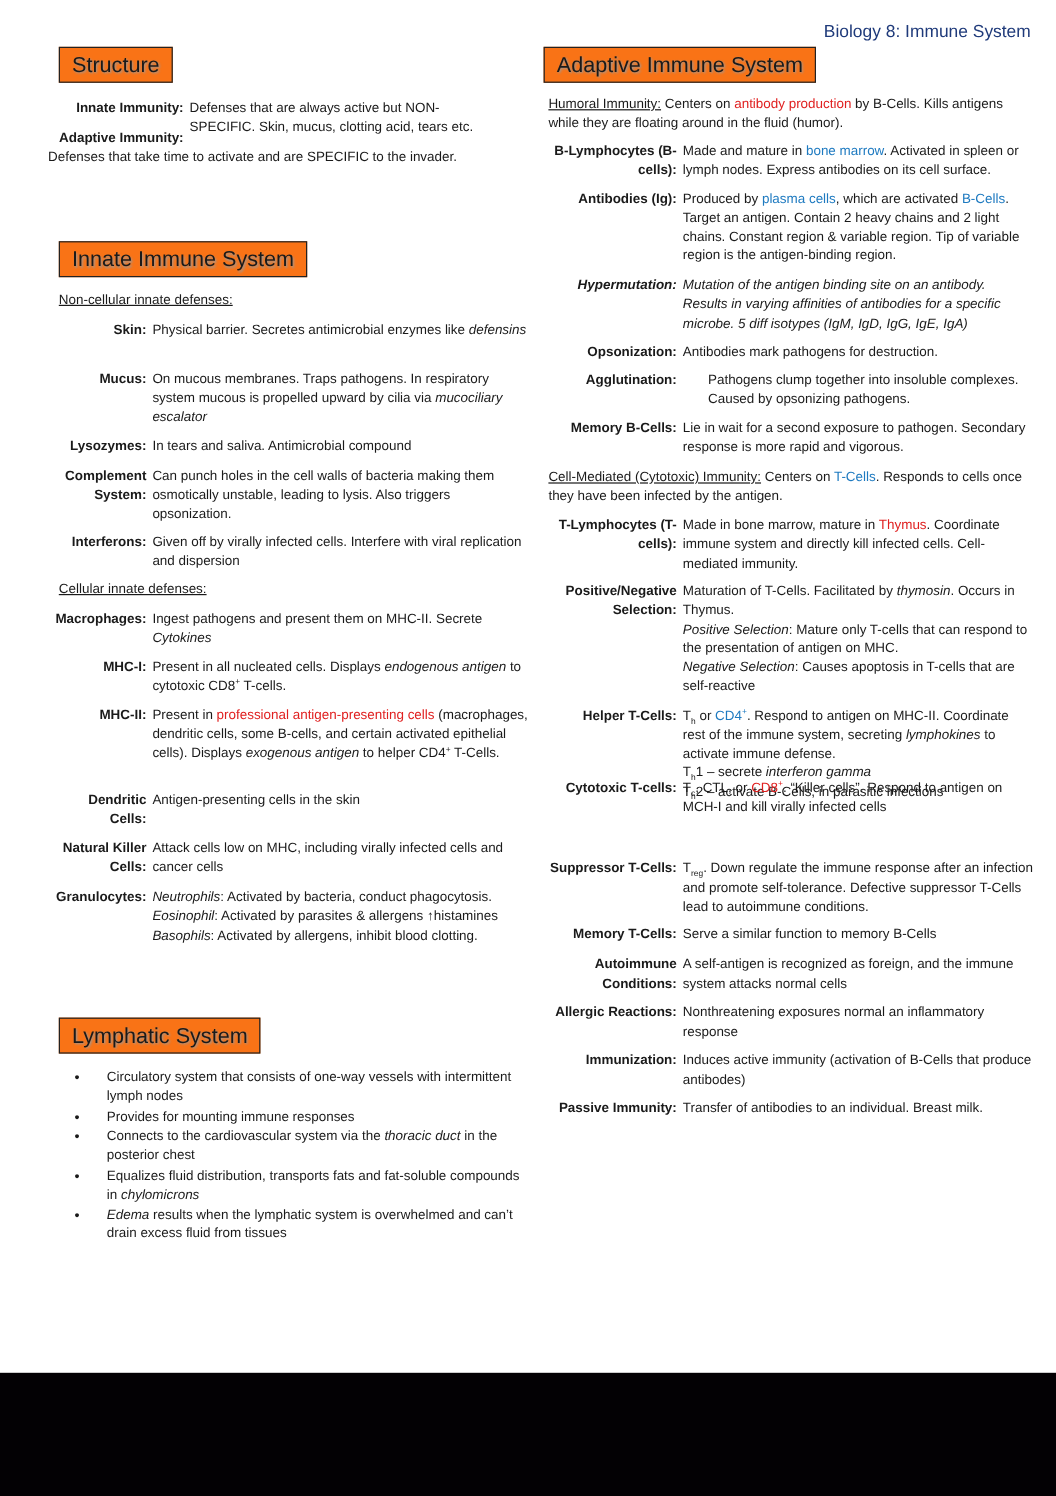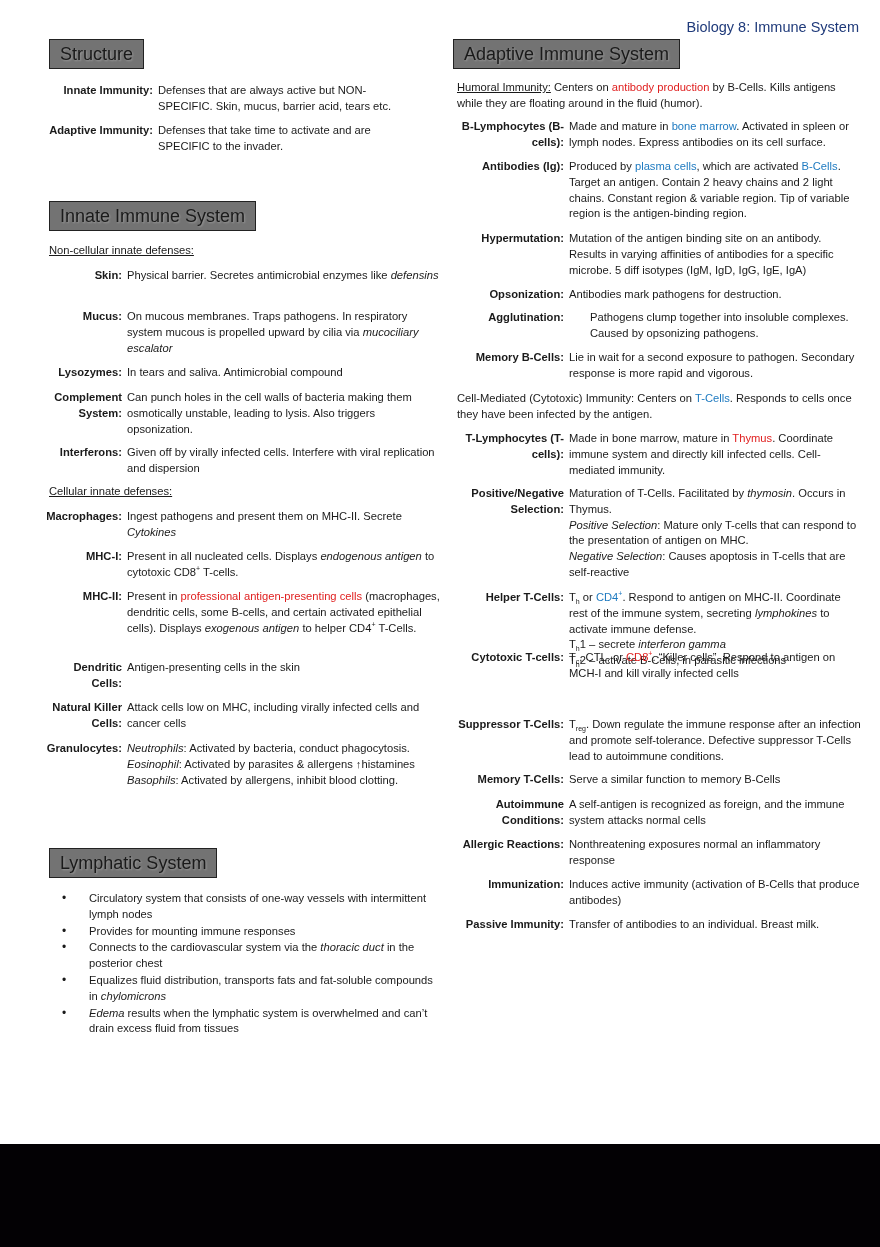--- a/index.html
+++ b/index.html
@@ -1,20 +1,20 @@
 <!DOCTYPE html>
 <html><head>
 <meta charset="utf-8">
 <style>
   html, body { margin:0; padding:0; }
   body { width:880px; height:1247px; background:#fff; position:relative; overflow:hidden;
          font-family:"Liberation Sans", sans-serif; color:#1a1a1a; font-size:11.2px; line-height:15.8px; }
   .page-title { position:absolute; top:20px; right:21px; font-size:14.5px; color:#1f3a7a; }
   .sec-box { position:absolute; border:1.5px solid #222; font-size:18px; line-height:22px; padding:3px 10px;
-             text-shadow:1px 1px 2px #999; background:#737373; }
+             text-shadow:1px 1px 2px #999; background:#f97316; }
   .entry { position:absolute; display:flex; }
   .term { font-weight:bold; text-align:right; flex:none; padding-right:5px; }
   .def { flex:1; }
   .sub { position:absolute; text-decoration:underline; }
   .red { color:#e02020; }
   .blue { color:#1e7ac0; }
   .it { font-style:italic; }
   sup { font-size:7px; line-height:0; }
   sub { font-size:7px; line-height:0; }
   ul.bullets { position:absolute; margin:0; padding:0; list-style:none; }
@@ -25,23 +25,23 @@
   .right-term { width:107px; }
 </style>
 </head>
 <body>
 
 <div class="page-title">Biology 8: Immune System</div>
 
 <div class="sec-box" style="left:49px;top:39px;">Structure</div>
 <div class="entry" style="left:40px;top:83px;width:372px;">
   <span class="term" style="width:113px;">Innate Immunity:</span>
-  <span class="def">Defenses that are always active but NON-SPECIFIC. Skin, mucus, barrier acid, tears etc.</span>
+  <span class="def">Defenses that are always active but NON-SPECIFIC. Skin, mucus, clotting acid, tears etc.</span>
 </div>
-<div class="entry" style="left:40px;top:123px;width:372px;">
+<div class="entry" style="left:40px;top:108px;width:372px;flex-direction:column;">
   <span class="term" style="width:113px;">Adaptive Immunity:</span>
   <span class="def">Defenses that take time to activate and are SPECIFIC to the invader.</span>
 </div>
 
 <div class="sec-box" style="left:49px;top:201px;">Innate Immune System</div>
 <div class="sub" style="left:49px;top:243px;">Non-cellular innate defenses:</div>
 
 <div class="entry" style="left:40px;top:268px;width:404px;">
   <span class="term left-term">Skin:</span>
   <span class="def"><span>Physical barrier. Secretes antimicrobial enzymes like</span> <span class="it">defensins</span></span>
@@ -109,39 +109,39 @@
 </div>
 
 <div class="entry" style="left:457px;top:119px;width:404px;">
   <span class="term right-term">B-Lymphocytes (B-cells):</span>
   <span class="def"><span>Made and mature in</span> <span class="blue">bone marrow</span><span>.  Activated in spleen or lymph nodes.  Express antibodies on its cell surface.</span></span>
 </div>
 <div class="entry" style="left:457px;top:159px;width:404px;">
   <span class="term right-term">Antibodies (Ig):</span>
   <span class="def"><span>Produced by</span> <span class="blue">plasma cells</span><span>, which are activated</span> <span class="blue">B-Cells</span><span>. Target an antigen. Contain 2 heavy chains and 2 light chains. Constant region &amp; variable region. Tip of variable region is the antigen-binding region.</span></span>
 </div>
-<div class="entry" style="left:457px;top:231px;width:404px;">
+<div class="entry" style="left:457px;top:231px;width:404px;font-style:italic;">
   <span class="term right-term">Hypermutation:</span>
   <span class="def">Mutation of the antigen binding site on an antibody. Results in varying affinities of antibodies for a specific microbe. 5 diff isotypes (IgM, IgD, IgG, IgE, IgA)</span>
 </div>
 <div class="entry" style="left:457px;top:287px;width:404px;">
   <span class="term right-term">Opsonization:</span>
   <span class="def">Antibodies mark pathogens for destruction.</span>
 </div>
 <div class="entry" style="left:457px;top:310px;width:404px;gap:21px;">
   <span class="term right-term">Agglutination:</span>
   <span class="def">Pathogens clump together into insoluble complexes. Caused by opsonizing pathogens.</span>
 </div>
 <div class="entry" style="left:457px;top:350px;width:404px;">
   <span class="term right-term">Memory B-Cells:</span>
   <span class="def">Lie in wait for a second exposure to pathogen. Secondary response is more rapid and vigorous.</span>
 </div>
 
 <div style="position:absolute;left:457px;top:391px;width:404px;">
-  <span style="">Cell-Mediated (Cytotoxic) Immunity:</span><span> Centers on</span> <span class="blue">T-Cells</span><span>.  Responds to cells once they have been infected by the antigen.</span>
+  <span style="text-decoration:underline;">Cell-Mediated (Cytotoxic) Immunity:</span><span> Centers on</span> <span class="blue">T-Cells</span><span>.  Responds to cells once they have been infected by the antigen.</span>
 </div>
 
 <div class="entry" style="left:457px;top:431px;width:404px;">
   <span class="term right-term">T-Lymphocytes (T-cells):</span>
   <span class="def"><span>Made in bone marrow, mature in</span> <span class="red">Thymus</span><span>. Coordinate immune system and directly kill infected cells. Cell-mediated immunity.</span></span>
 </div>
 <div class="entry" style="left:457px;top:486px;width:404px;">
   <span class="term right-term">Positive/Negative Selection:</span>
   <span class="def">
     <div><span>Maturation of T-Cells.  Facilitated by</span> <span class="it">thymosin</span><span>. Occurs in Thymus.</span></div>

